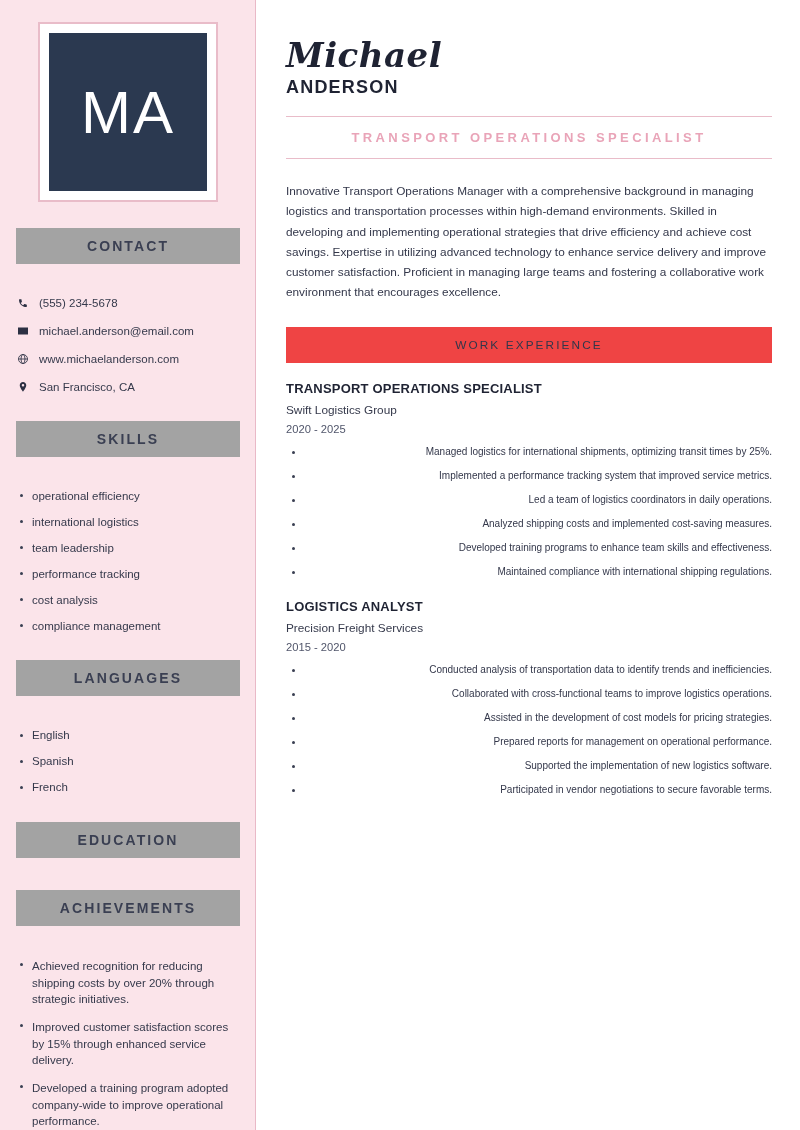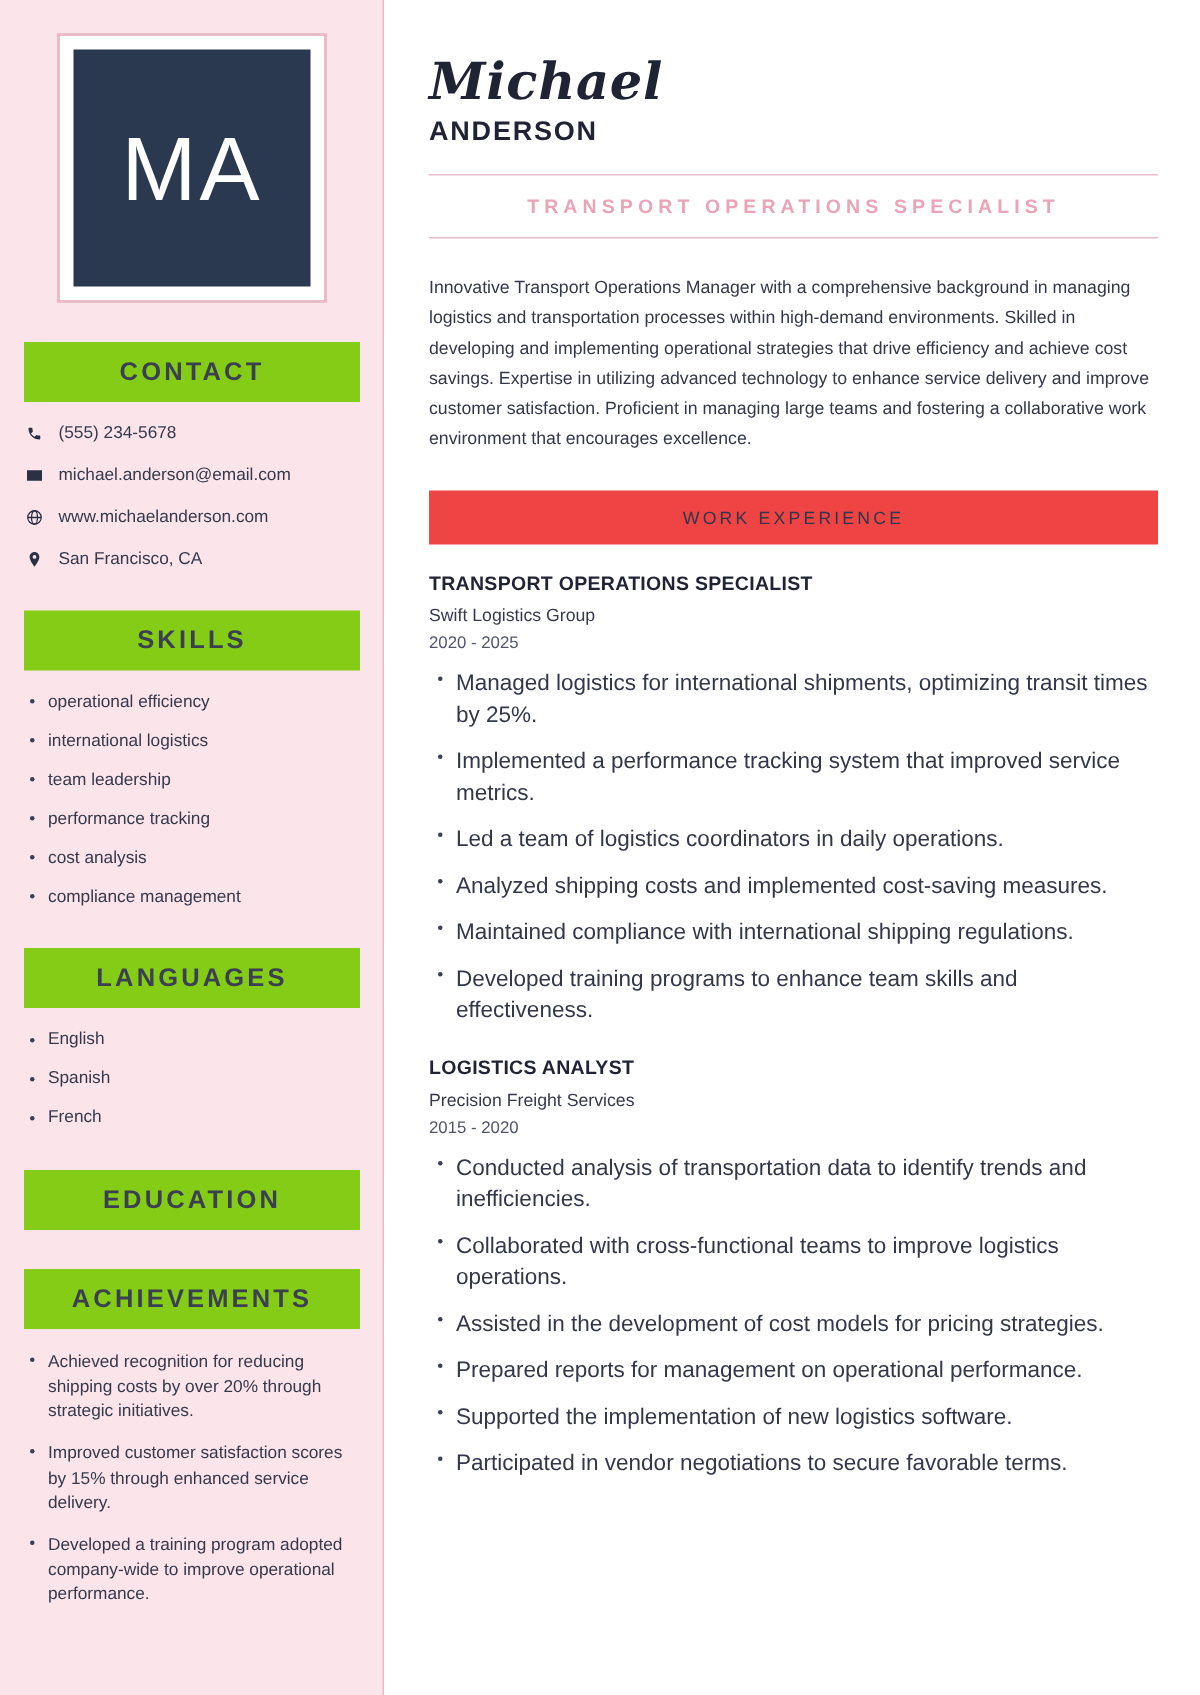--- a/index.html
+++ b/index.html
@@ -53,28 +53,28 @@
   }
   .monogram-inner span {
     color: #ffffff;
     font-size: 60px;
     letter-spacing: 2px;
     font-weight: 400;
     font-family: "Liberation Sans", sans-serif;
   }
 
   .section-head {
-    background: #84cc16;
+    background: #a3a3a3;
     color: #3a3f52;
-    font-size: 17px;
+    font-size: 14px;
     font-weight: 700;
     letter-spacing: 2.1px;
     text-align: center;
     padding: 10px 4px;
-    margin: 26px 0 14px 0;
+    margin: 26px 0 32px 0;
   }
 
   .contact-list { margin: 0; padding: 0; list-style: none; }
   .contact-list li {
     display: flex;
     align-items: flex-start;
     gap: 10px;
     font-size: 11.5px;
     color: #35394b;
     margin-bottom: 13px;
@@ -188,24 +188,25 @@
     margin-bottom: 6px;
   }
   .job-dates {
     font-size: 11.2px;
     color: #51566b;
     margin-bottom: 10px;
   }
   .job-bullets { margin: 0; padding: 0 0 0 18px; list-style: none; }
   .job-bullets li {
     position: relative;
-    font-size: 15px;
+    font-size: 10px;
     color: #33374a;
     line-height: 1.4;
     margin-bottom: 10px;
+    text-align: right;
   }
   .job-bullets li::before {
     content: "";
     position: absolute;
     left: -12px;
     top: 6px;
     width: 3.4px; height: 3.4px;
     border-radius: 50%;
     background: #3a3f52;
   }
@@ -304,22 +305,22 @@
 
     <section class="job">
       <div class="job-role">TRANSPORT OPERATIONS SPECIALIST</div>
       <div class="job-company">Swift Logistics Group</div>
       <div class="job-dates">2020 - 2025</div>
       <ul class="job-bullets">
         <li>Managed logistics for international shipments, optimizing transit times by 25%.</li>
         <li>Implemented a performance tracking system that improved service metrics.</li>
         <li>Led a team of logistics coordinators in daily operations.</li>
         <li>Analyzed shipping costs and implemented cost-saving measures.</li>
+        <li>Developed training programs to enhance team skills and effectiveness.</li>
         <li>Maintained compliance with international shipping regulations.</li>
-        <li>Developed training programs to enhance team skills and effectiveness.</li>
       </ul>
     </section>
 
     <section class="job">
       <div class="job-role">LOGISTICS ANALYST</div>
       <div class="job-company">Precision Freight Services</div>
       <div class="job-dates">2015 - 2020</div>
       <ul class="job-bullets">
         <li>Conducted analysis of transportation data to identify trends and inefficiencies.</li>
         <li>Collaborated with cross-functional teams to improve logistics operations.</li>

